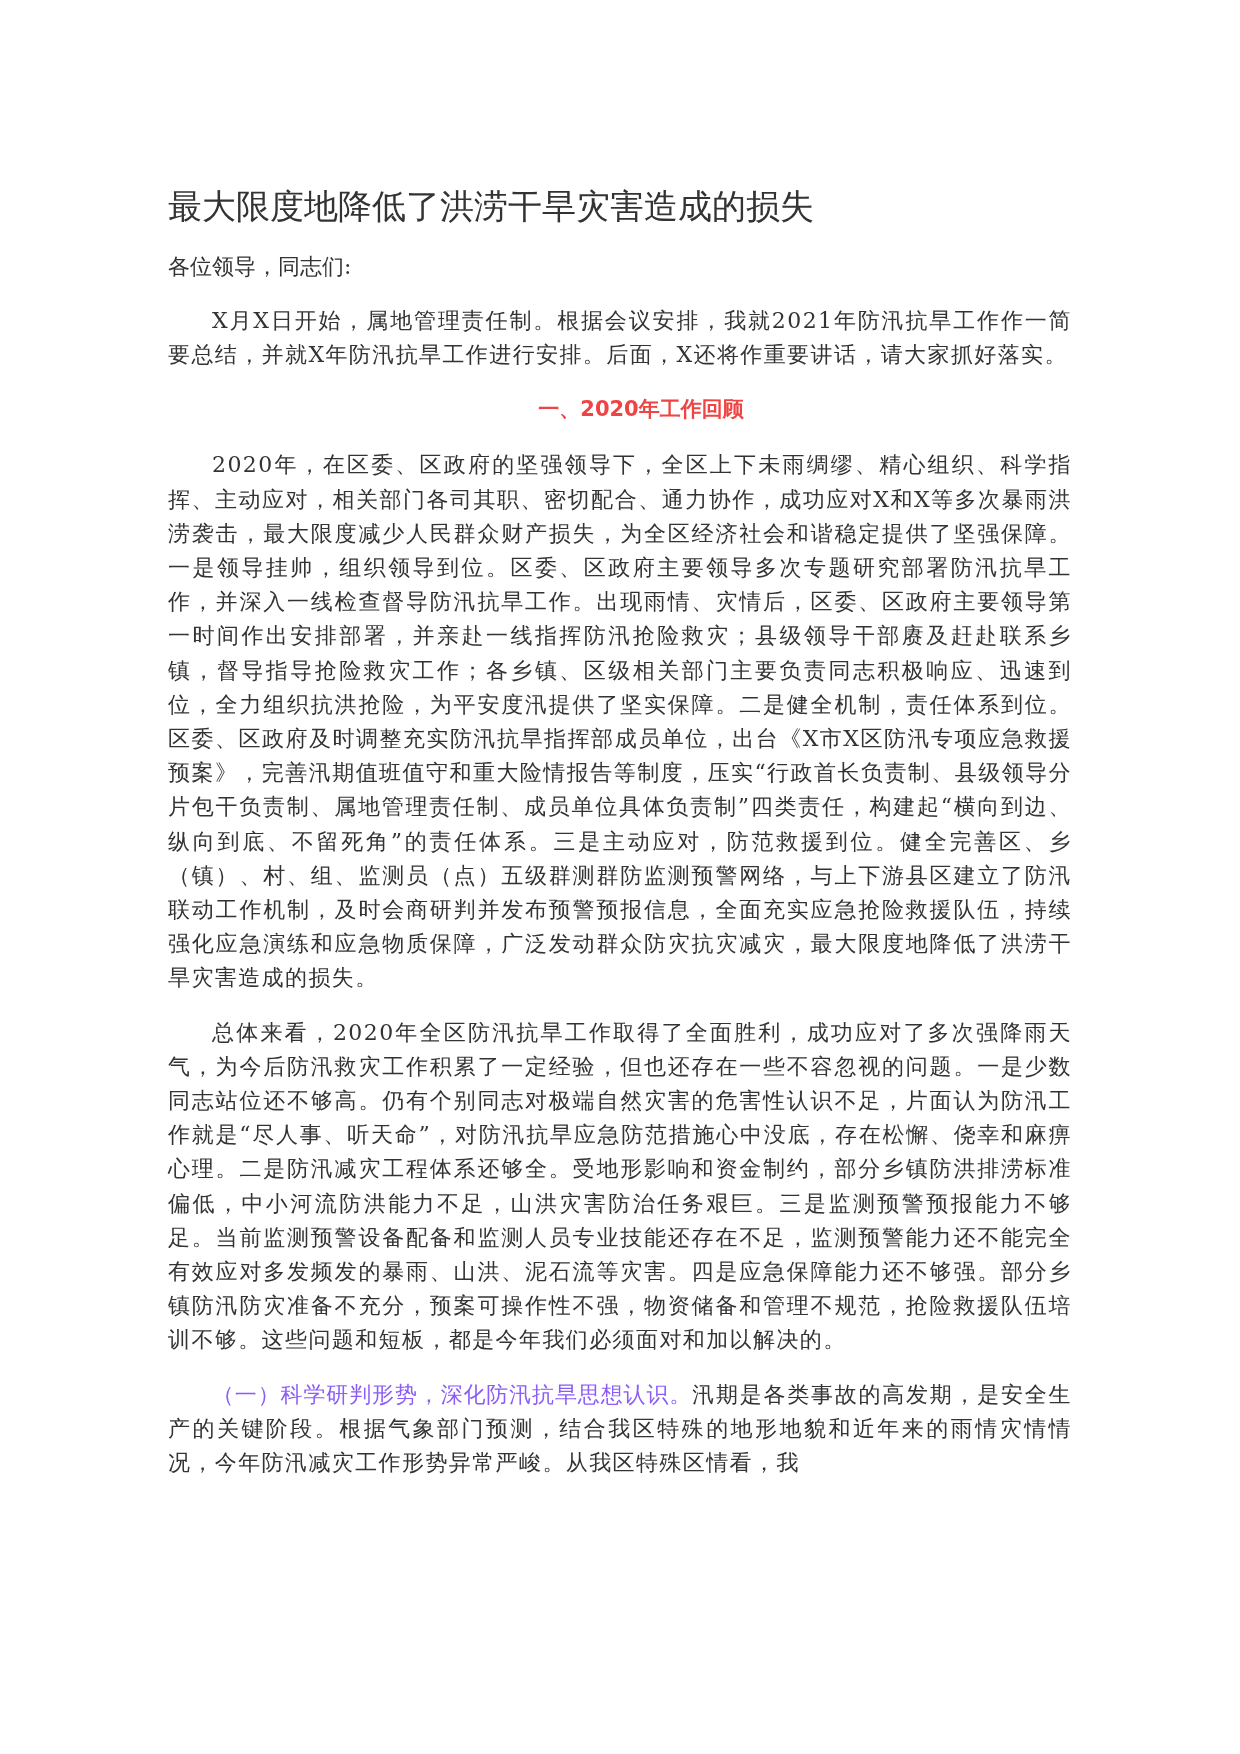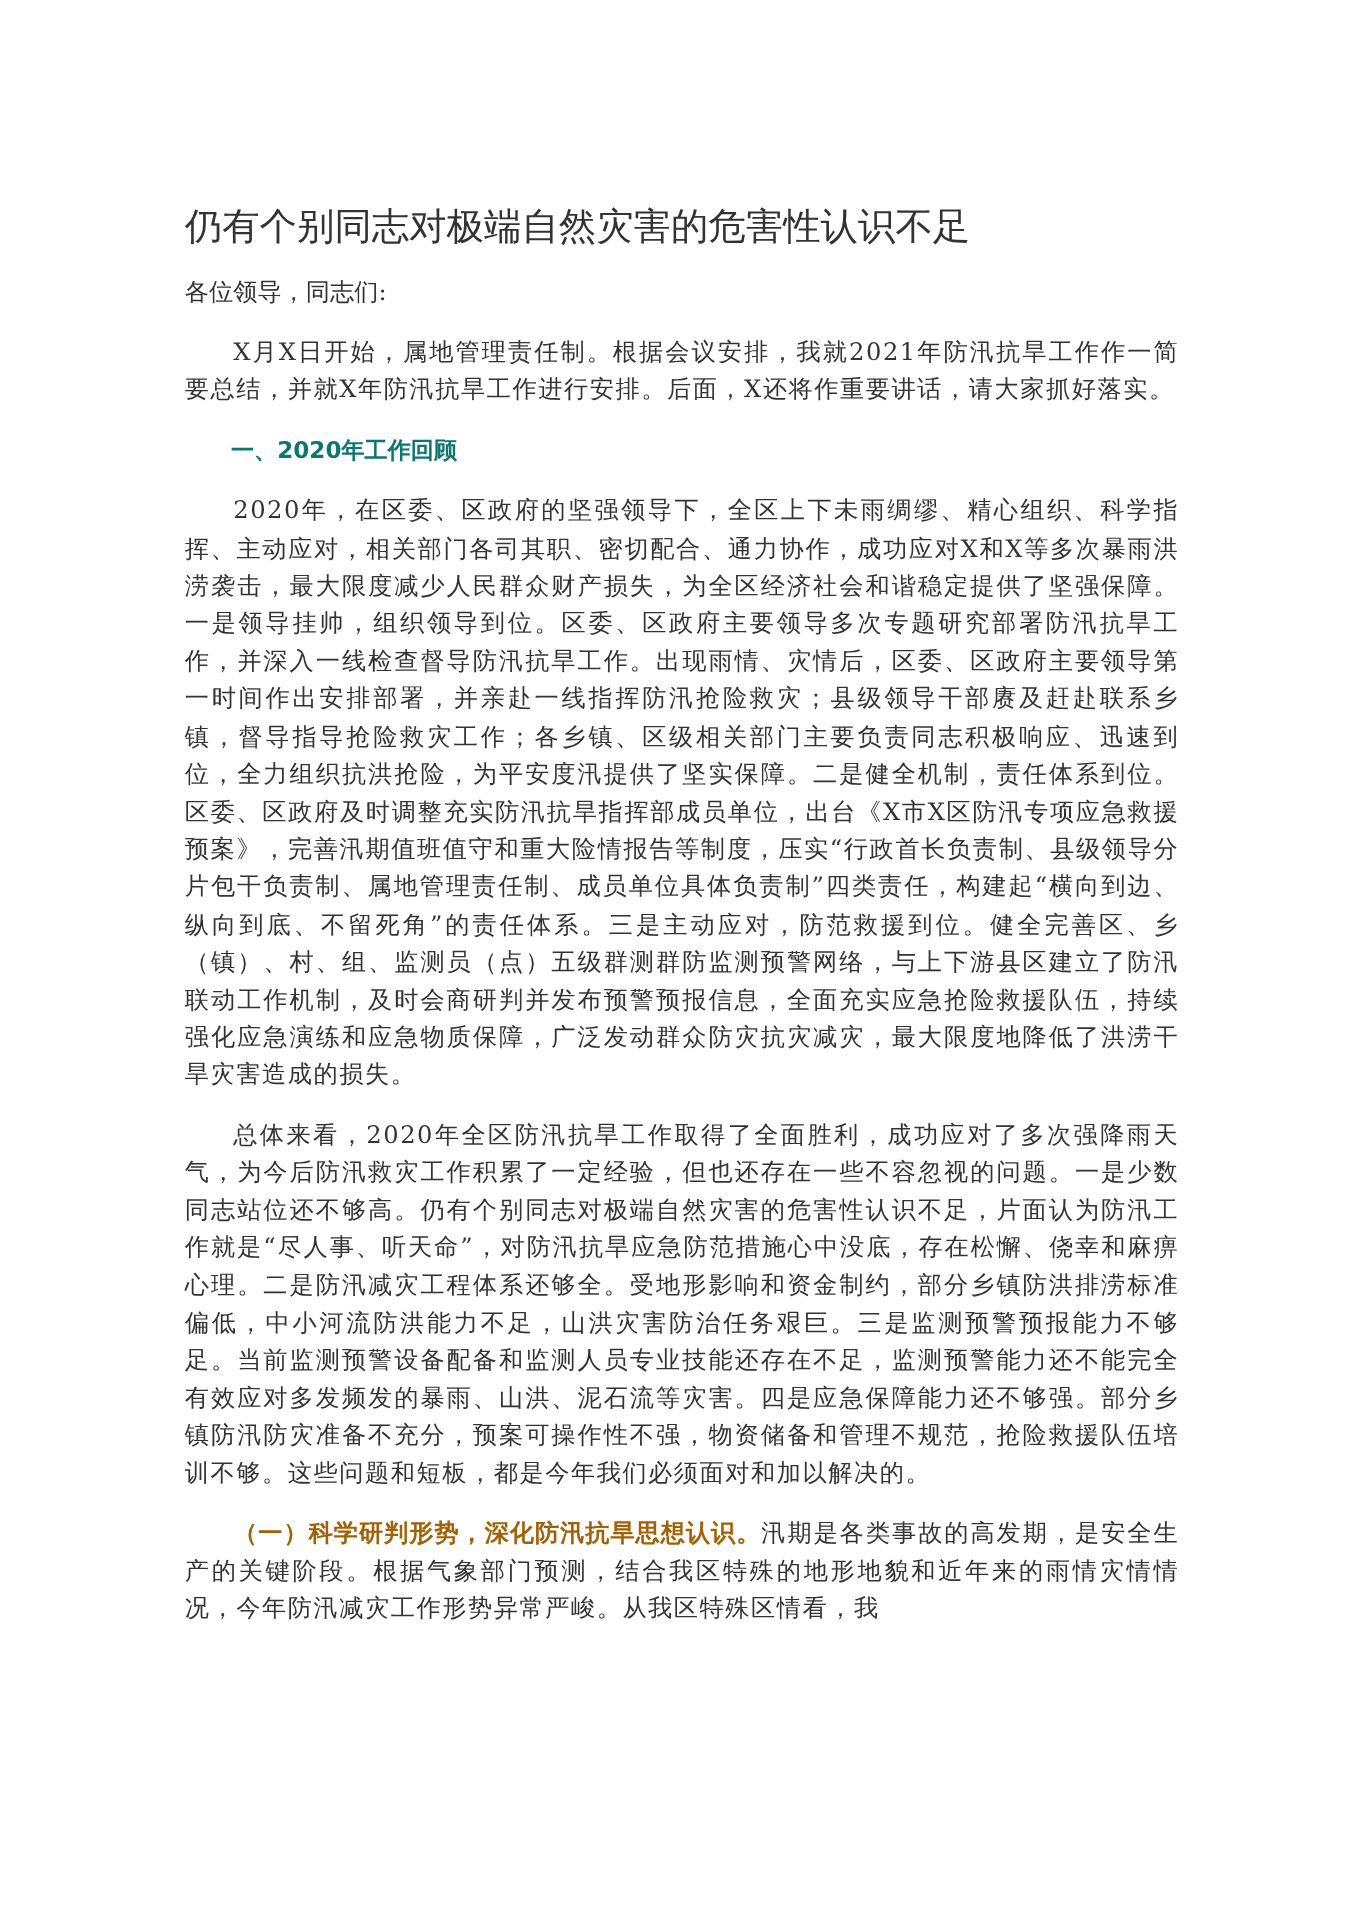--- a/index.html
+++ b/index.html
@@ -47,34 +47,35 @@
       color: #333333;
       letter-spacing: 1.4px;
     }
     .section-heading {
       font-family: "DejaVu Sans", "Liberation Sans", sans-serif;
       font-size: 21px;
       font-weight: bold;
       line-height: 34px;
       text-indent: 2em;
       margin: 0 0 22px 0;
-      color: #0f766e;
+      color: #ef4444;
+      text-align: center;
     }
     .lead-bold {
       font-family: "DejaVu Sans", "Liberation Sans", sans-serif;
-      font-weight: bold;
-      color: #a16207;
+      font-weight: normal;
+      color: #8b5cf6;
       letter-spacing: 0.5px;
     }
   </style>
 </head>
 <body>
 
 <div class="page">
-  <h1 class="doc-title">仍有个别同志对极端自然灾害的危害性认识不足</h1>
+  <h1 class="doc-title">最大限度地降低了洪涝干旱灾害造成的损失</h1>
 
   <p class="salutation">各位领导，同志们:</p>
 
   <p class="para">X月X日开始，属地管理责任制。根据会议安排，我就2021年防汛抗旱工作作一简要总结，并就X年防汛抗旱工作进行安排。后面，X还将作重要讲话，请大家抓好落实。</p>
 
   <h2 class="section-heading">一、2020年工作回顾</h2>
 
   <p class="para">2020年，在区委、区政府的坚强领导下，全区上下未雨绸缪、精心组织、科学指挥、主动应对，相关部门各司其职、密切配合、通力协作，成功应对X和X等多次暴雨洪涝袭击，最大限度减少人民群众财产损失，为全区经济社会和谐稳定提供了坚强保障。一是领导挂帅，组织领导到位。区委、区政府主要领导多次专题研究部署防汛抗旱工作，并深入一线检查督导防汛抗旱工作。出现雨情、灾情后，区委、区政府主要领导第一时间作出安排部署，并亲赴一线指挥防汛抢险救灾；县级领导干部赓及赶赴联系乡镇，督导指导抢险救灾工作；各乡镇、区级相关部门主要负责同志积极响应、迅速到位，全力组织抗洪抢险，为平安度汛提供了坚实保障。二是健全机制，责任体系到位。区委、区政府及时调整充实防汛抗旱指挥部成员单位，出台《X市X区防汛专项应急救援预案》，完善汛期值班值守和重大险情报告等制度，压实“行政首长负责制、县级领导分片包干负责制、属地管理责任制、成员单位具体负责制”四类责任，构建起“横向到边、纵向到底、不留死角”的责任体系。三是主动应对，防范救援到位。健全完善区、乡（镇）、村、组、监测员（点）五级群测群防监测预警网络，与上下游县区建立了防汛联动工作机制，及时会商研判并发布预警预报信息，全面充实应急抢险救援队伍，持续强化应急演练和应急物质保障，广泛发动群众防灾抗灾减灾，最大限度地降低了洪涝干旱灾害造成的损失。</p>
 
   <p class="para">总体来看，2020年全区防汛抗旱工作取得了全面胜利，成功应对了多次强降雨天气，为今后防汛救灾工作积累了一定经验，但也还存在一些不容忽视的问题。一是少数同志站位还不够高。仍有个别同志对极端自然灾害的危害性认识不足，片面认为防汛工作就是“尽人事、听天命”，对防汛抗旱应急防范措施心中没底，存在松懈、侥幸和麻痹心理。二是防汛减灾工程体系还够全。受地形影响和资金制约，部分乡镇防洪排涝标准偏低，中小河流防洪能力不足，山洪灾害防治任务艰巨。三是监测预警预报能力不够足。当前监测预警设备配备和监测人员专业技能还存在不足，监测预警能力还不能完全有效应对多发频发的暴雨、山洪、泥石流等灾害。四是应急保障能力还不够强。部分乡镇防汛防灾准备不充分，预案可操作性不强，物资储备和管理不规范，抢险救援队伍培训不够。这些问题和短板，都是今年我们必须面对和加以解决的。</p>

